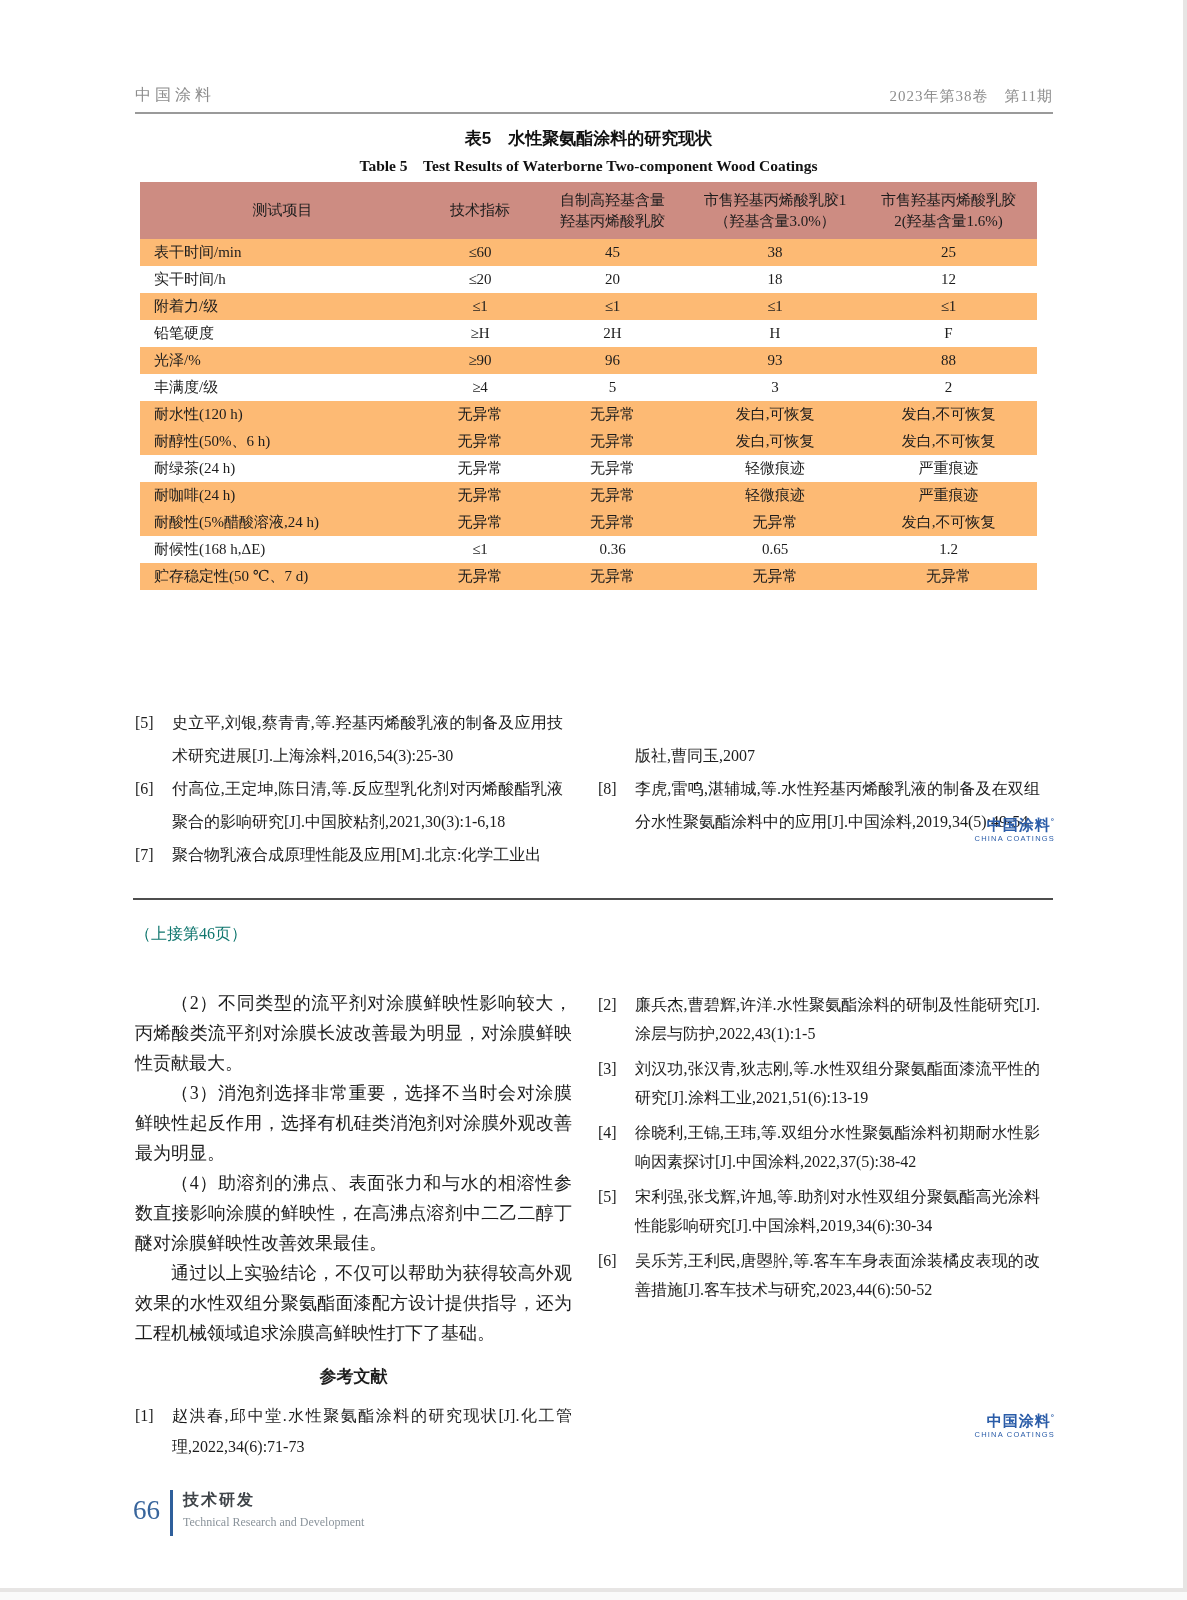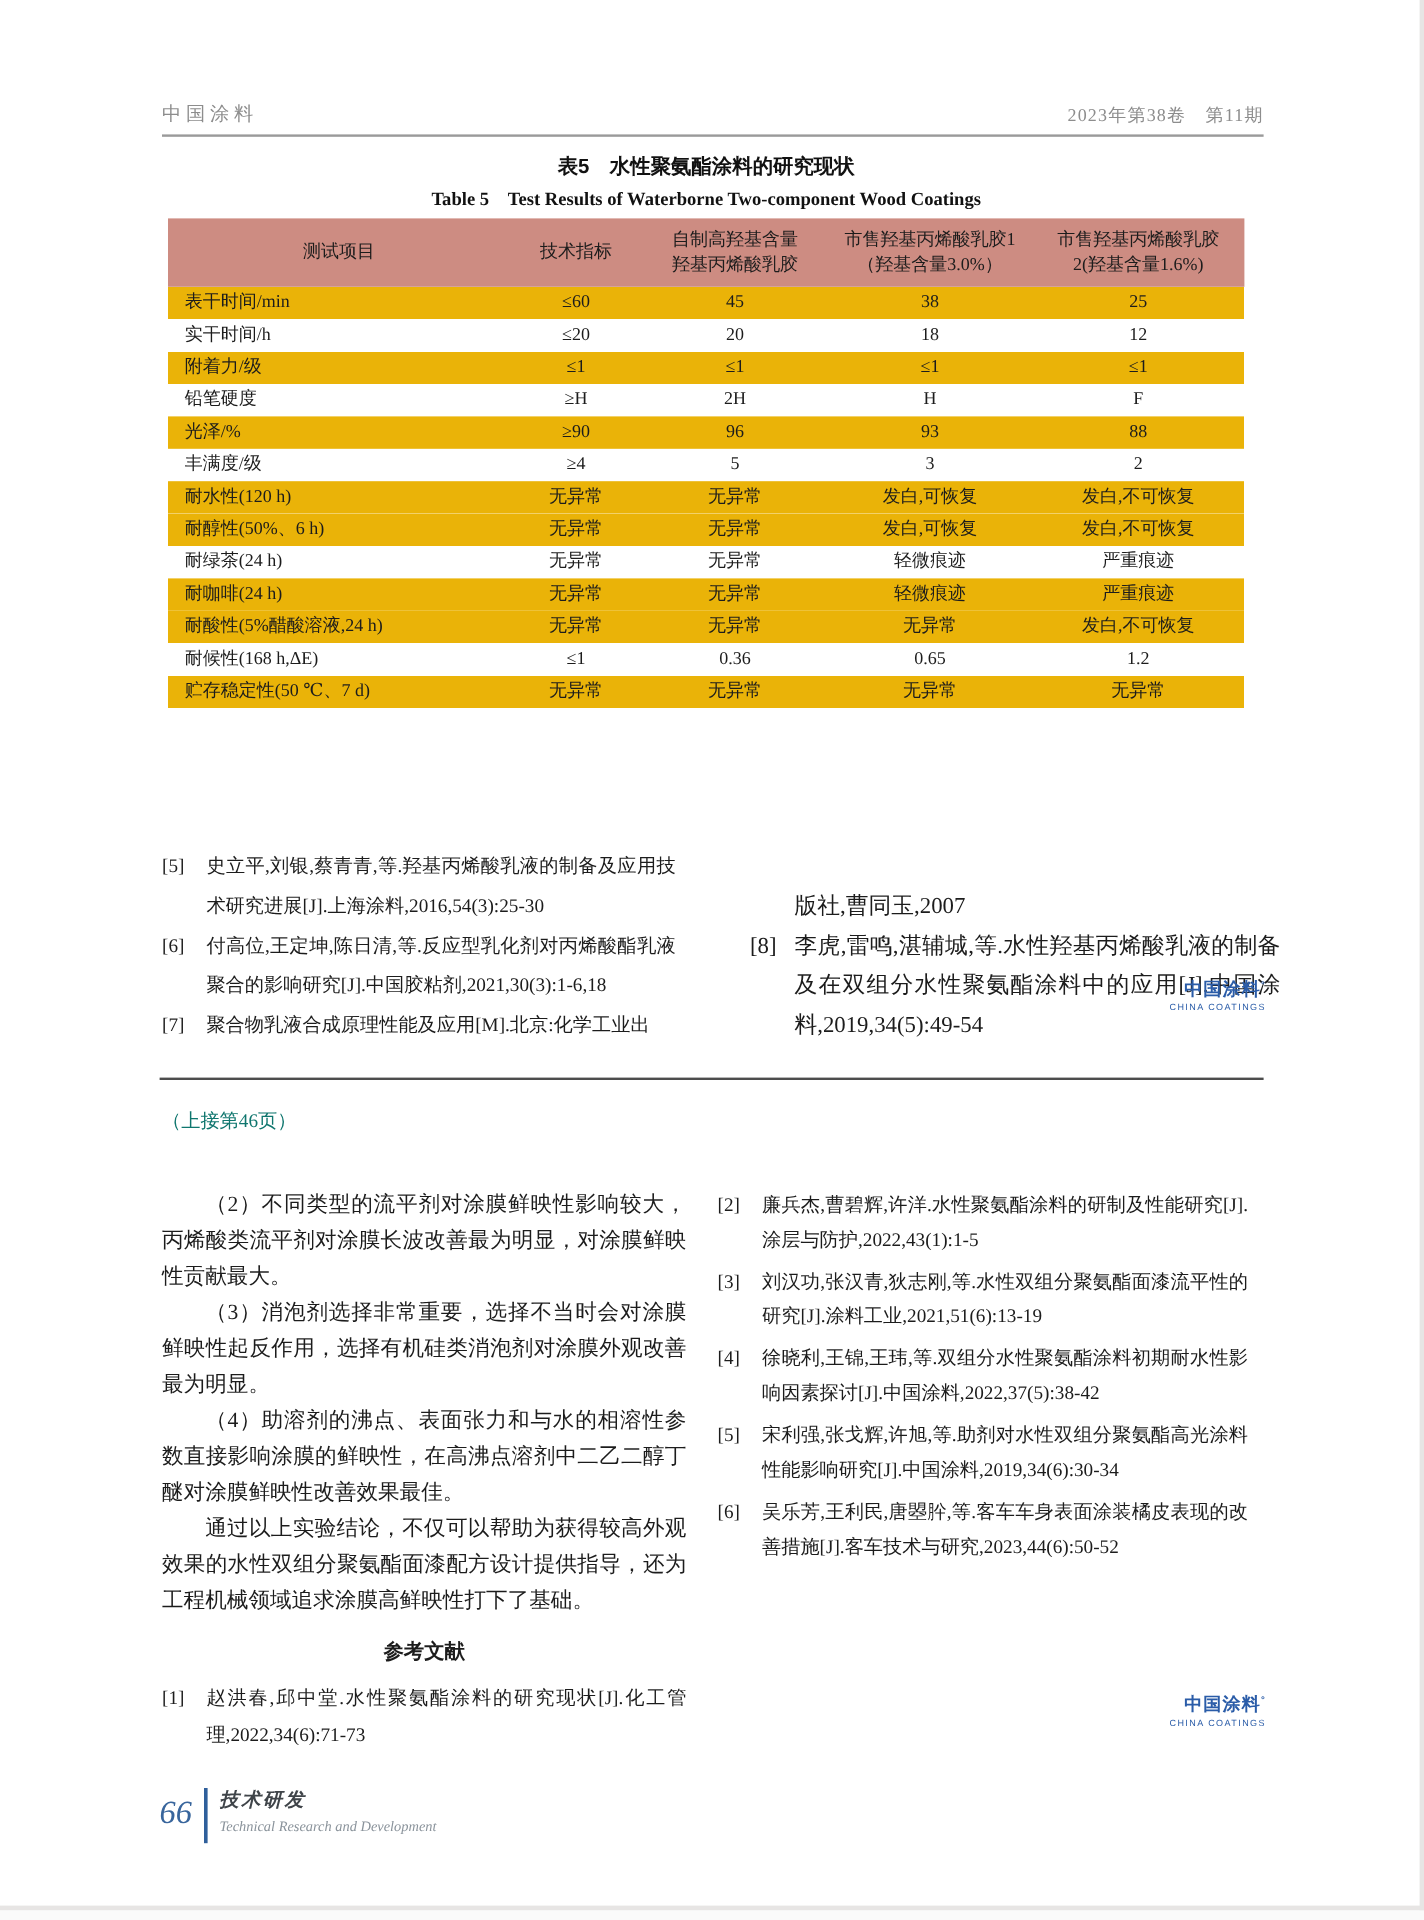--- a/index.html
+++ b/index.html
@@ -26,31 +26,31 @@
 
   
   table.results { position:absolute; left:140px; top:182px; width:897px;
                   border-collapse:collapse; table-layout:fixed; font-size:15px; }
   table.results th { background:#cd8c82; font-weight:normal; white-space:pre-line;
                      height:53px; vertical-align:middle; line-height:21px; padding:2px 0;
                      text-align:center; }
   table.results td { height:27px; line-height:27px; text-align:center; padding:0;
                      overflow:hidden; white-space:nowrap; }
   table.results td:first-child { text-align:left; padding-left:14px; }
-  table.results tr.stripe td { background:#eab308; }
+  table.results tr.stripe td { background:#fdba74; }
 
   
   .ref { display:flex; }
   .ref-num { flex:0 0 37px; }
   .ref-text { flex:1; text-align:justify; }
 
   .refs-top-left  { position:absolute; left:135px; top:706px; width:428px;
                     font-size:16px; line-height:33px; }
-  .refs-top-right { position:absolute; left:625px; top:739px; width:442px;
-                    font-size:19px; line-height:33px; }
+  .refs-top-right { position:absolute; left:598px; top:739px; width:442px;
+                    font-size:16px; line-height:33px; }
   .cont-line { padding-left:37px; }
 
   
   .logo { position:absolute; width:110px; text-align:right; line-height:1.15; }
   .logo1 { left:945px; top:816px; }
   .logo2 { left:945px; top:1412px; }
   .logo-zh { font-family:"Liberation Sans","DejaVu Sans",sans-serif; font-weight:bold;
              font-size:15px; color:#2a5ca8; letter-spacing:1px; }
   .logo-mark { font-size:8px; vertical-align:super; }
   .logo-en { font-family:"Liberation Sans","DejaVu Sans",sans-serif; font-weight:normal;
@@ -66,21 +66,21 @@
                font-size:18px; line-height:30px; text-align:justify; }
   .body-left p { margin:0; text-indent:2em; }
   .refs-heading { text-align:center; font-weight:bold; font-size:17px; margin:14px 0 8px 0;
                   text-indent:0 !important; font-family:"Liberation Sans","DejaVu Sans",sans-serif; }
   .refs-bottom-left { font-size:16px; line-height:31px; }
   .refs-bottom-right { position:absolute; left:598px; top:990px; width:442px;
                        font-size:16px; line-height:29px; }
   .refs-bottom-right .ref { margin-bottom:6px; }
 
   
-  .footer { position:absolute; left:133px; top:1490px; display:flex; align-items:flex-start;font-style:italic; }
+  .footer { position:absolute; left:133px; top:1490px; display:flex; align-items:flex-start; }
   .page-num { font-size:27px; color:#38659c; margin:7px 10px 0 0; line-height:1; }
   .footer-bar { width:3px; height:46px; background:#2f5f9b; margin-right:10px; }
   .footer-zh { font-family:"Liberation Sans","DejaVu Sans",sans-serif; font-weight:bold;
                font-size:16px; color:#3f4449; letter-spacing:2px; }
   .footer-en { font-size:12px; color:#8a939b; margin-top:4px; }
 </style>
 </head>
 <body>
 
 <div class="page">

